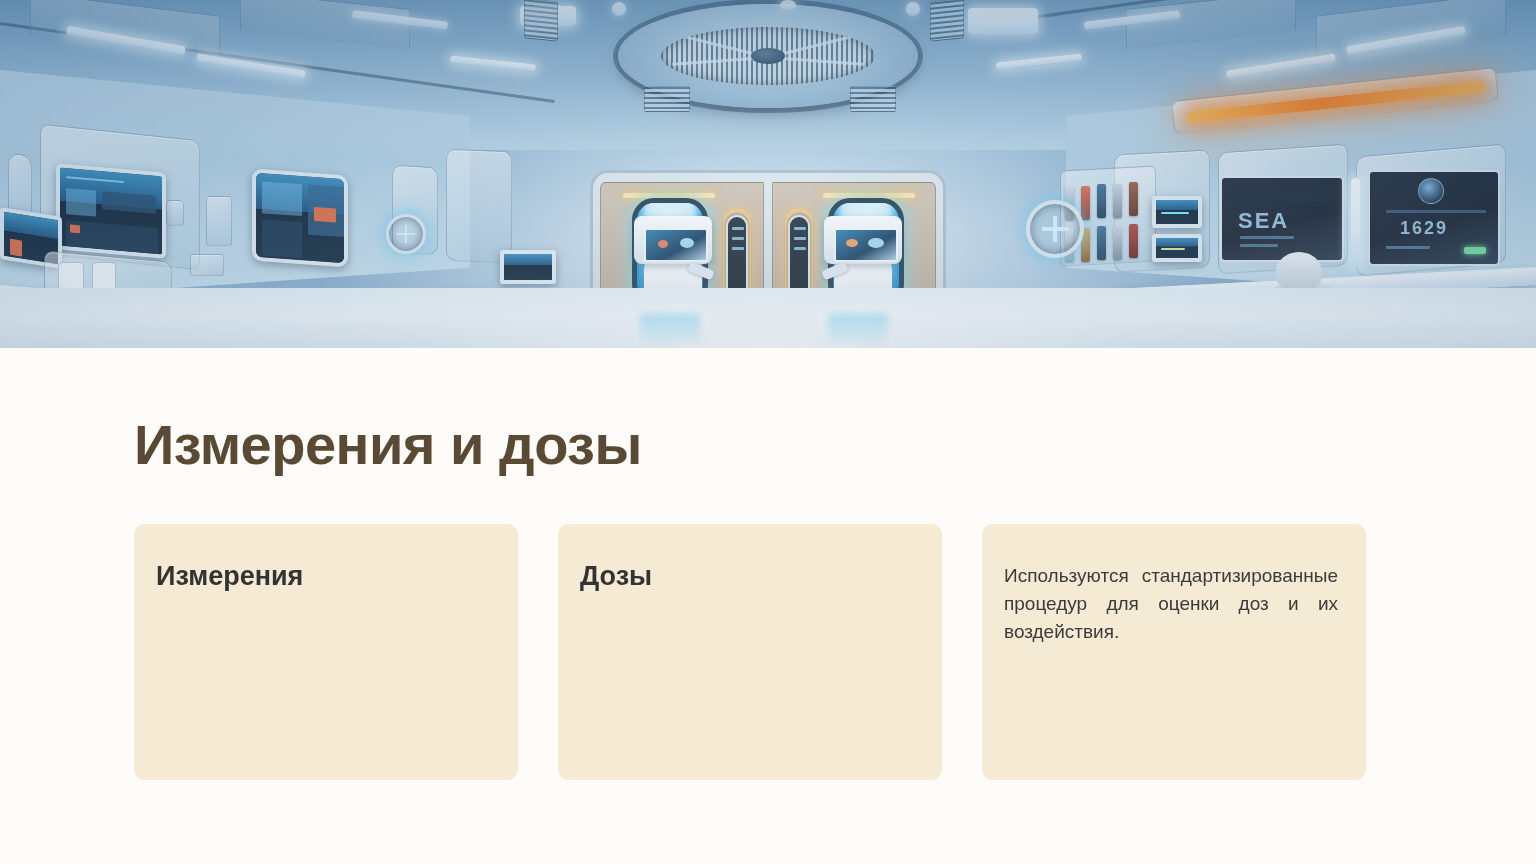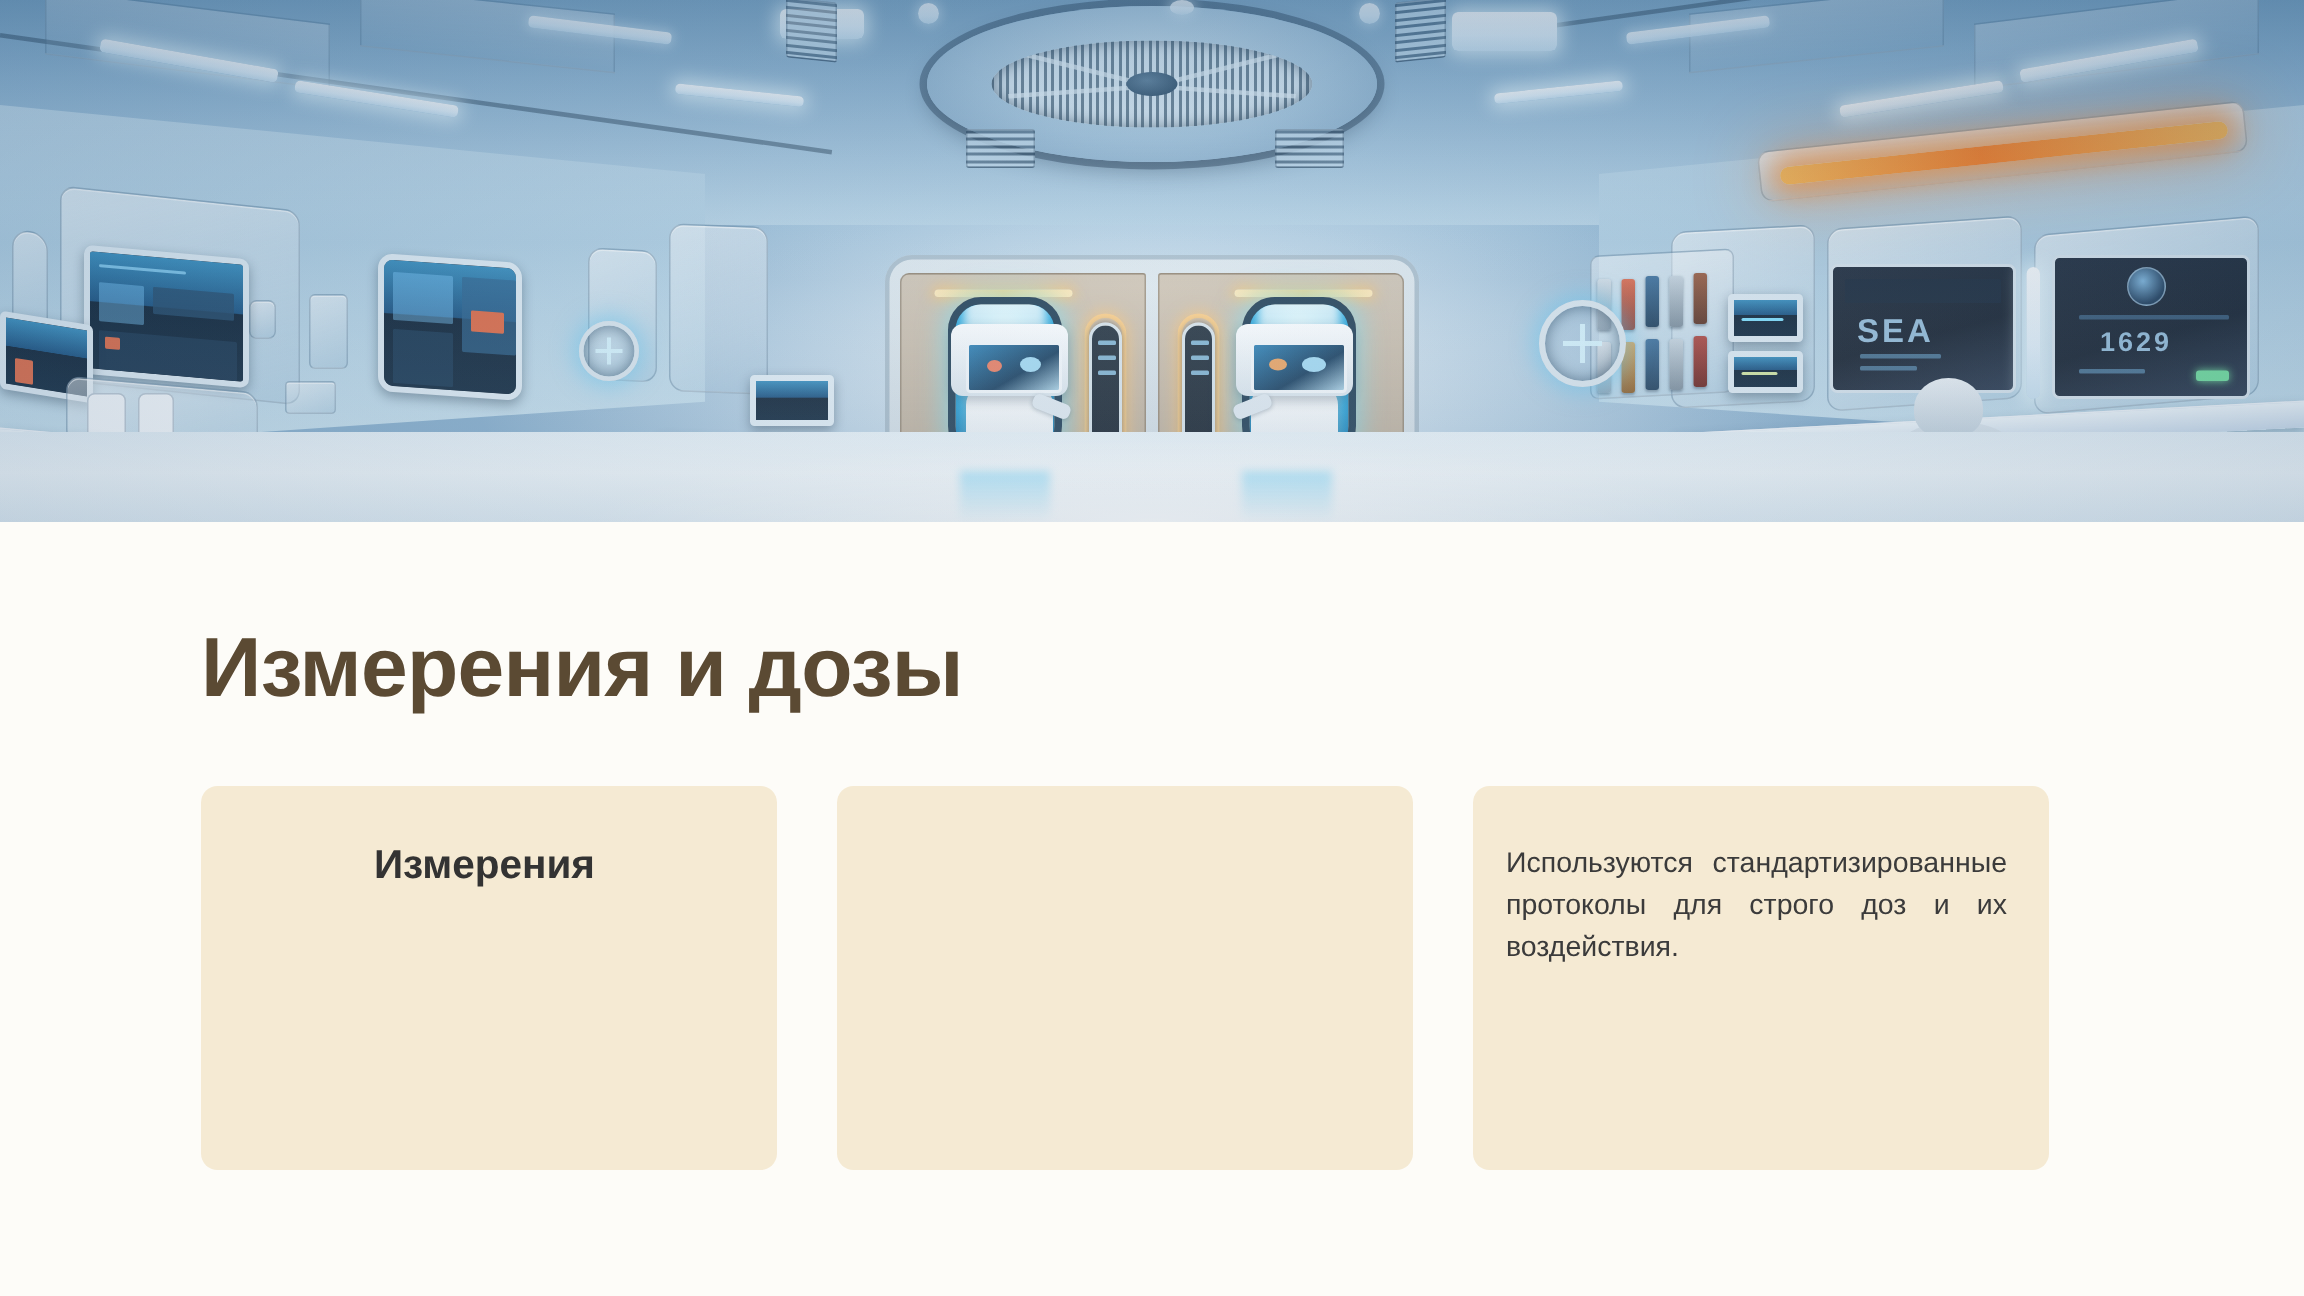--- a/index.html
+++ b/index.html
@@ -380,21 +380,20 @@
     border-radius:11px;
     padding:38px 28px 20px 22px;
   }
 
   .card-title {
     font-size:27px;
     font-weight:bold;
     color:#333333;
     line-height:1.1;
     margin-bottom:10px;
-    text-align:center;
   }
 
   .card-body {
     font-size:19px;
     line-height:28px;
     color:#3B3B3B;
     text-align:justify;
   }
 </style>
 </head>
@@ -627,22 +626,23 @@
 
     <h1 class="page-title">Измерения и дозы</h1>
 
     <div class="cards">
 
       <div class="card">
         <div class="card-title">Измерения</div>
       </div>
 
       <div class="card">
+        <div class="card-title">Дозы</div>
       </div>
 
       <div class="card">
-        <div class="card-body">Используются стандартизированные протоколы для строго доз и их воздействия.</div>
+        <div class="card-body">Используются стандартизированные процедур для оценки доз и их воздействия.</div>
       </div>
 
     </div>
   </div>
 
 </div>
 
 </body></html>

